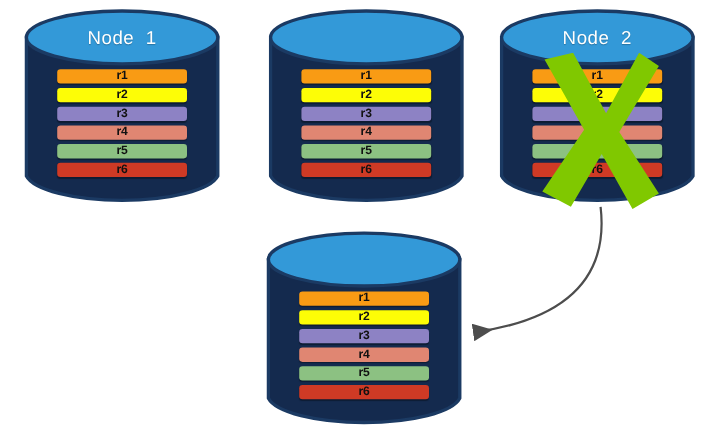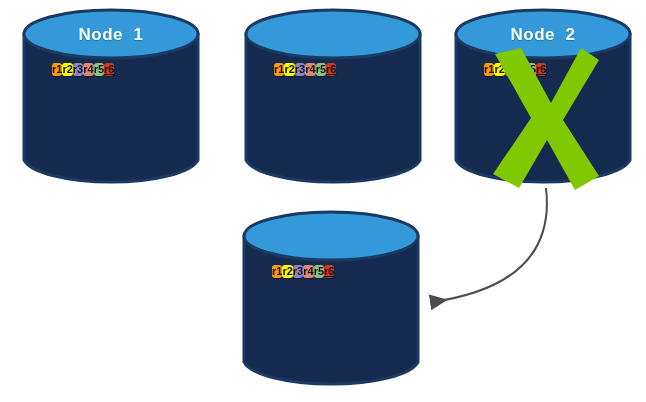--- a/index.html
+++ b/index.html
@@ -25,44 +25,45 @@
     left: 0;
     top: 0;
     overflow: visible;
   }
   .node-title {
     position: absolute;
     left: 0;
     width: 100%;
     text-align: center;
     color: #ffffff;
-    font-weight: bold;
+    font-weight: normal;
     font-size: 17px;
     letter-spacing: 0.5px;
     text-shadow: 0 1px 1px rgba(0,0,0,0.25);
     white-space: pre;
     pointer-events: none;
   }
   .rows {
     position: absolute;
     left: 0;
     width: 100%;
     display: flex;
+    flex-direction: column;
   }
   .row {
     position: relative;
     height: 13px;
     margin-bottom: 4px;
     border-radius: 3px;
     box-shadow: 0 1px 1px rgba(0,0,0,0.35);
     display: flex;
     align-items: center;
     justify-content: center;
   }
-  .row:last-child { margin-bottom: 0; text-decoration: underline; }
+  .row:last-child { margin-bottom: 0; }
   .row-label {
     font-size: 11px;
     font-weight: bold;
     color: #111111;
     line-height: 1;
   }
 
   
   .x-overlay {
     position: absolute;

